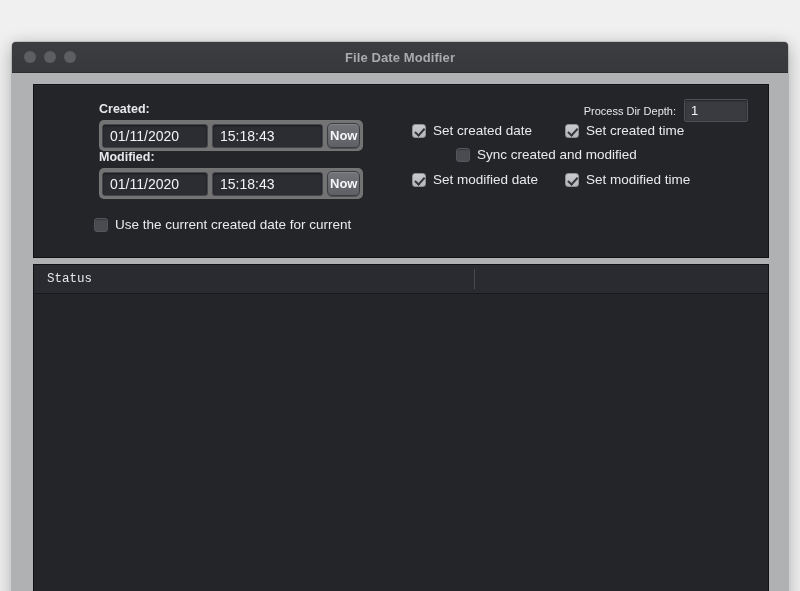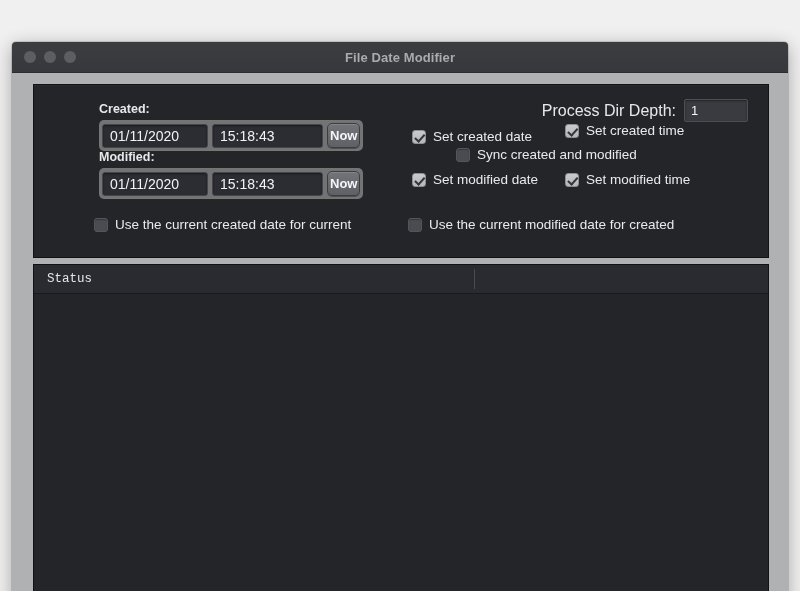--- a/index.html
+++ b/index.html
@@ -151,21 +151,21 @@
   
   #depth-row {
     position: absolute;
     right: 20px;
     top: 14px;
     display: flex;
     align-items: center;
     gap: 8px;
   }
   #depth-row .depth-label {
-    font-size: 16px;
+    font-size: 11px;
     color: #e7e8ea;
     user-select: none;
   }
   #depth-input {
     width: 50px;
     background: #3a3b40;
     border: 1px solid #4e4f55;
     border-radius: 2px;
     color: #f2f3f5;
     font-size: 13px;
@@ -210,21 +210,21 @@
     border: solid #35363b;
     border-width: 0 2px 2px 0;
     transform: rotate(42deg);
   }
   .cb .cb-label {
     font-size: 13.5px;
     color: #e9eaec;
     white-space: nowrap;
   }
 
-  #cb-set-created-date   { position: absolute; left: 378px; top: 44px; justify-content: center; }
+  #cb-set-created-date   { position: absolute; left: 378px; top: 38px; justify-content: center; }
   #cb-set-created-time   { position: absolute; left: 531px; top: 38px; }
   #cb-sync              { position: absolute; left: 422px; top: 62px; }
   #cb-set-modified-date  { position: absolute; left: 378px; top: 87px; }
   #cb-set-modified-time  { position: absolute; left: 531px; top: 87px; }
   #cb-use-created        { position: absolute; left: 60px; top: 132px; }
   #cb-use-modified       { position: absolute; left: 374px; top: 132px; }
 
   
   .table-header {
     position: relative;
@@ -321,24 +321,20 @@
         <div class="cb" id="cb-set-modified-time">
           <span class="box on"></span>
           <span class="cb-label">Set modified time</span>
         </div>
 
         <div class="cb" id="cb-use-created">
           <span class="box off"></span>
           <span class="cb-label">Use the current created date for current</span>
         </div>
 
-        <div class="cb" id="cb-use-modified">
-          <span class="box off"></span>
-          <span class="cb-label">Use the current modified date for created</span>
-        </div>
 
       </div>
 
       <div class="panel" id="files-panel">
         <div class="table-header">
           <div class="col-divider"></div>
           <div class="th" id="th-status">Status</div>
         </div>
         <div class="table-body"></div>
       </div>

